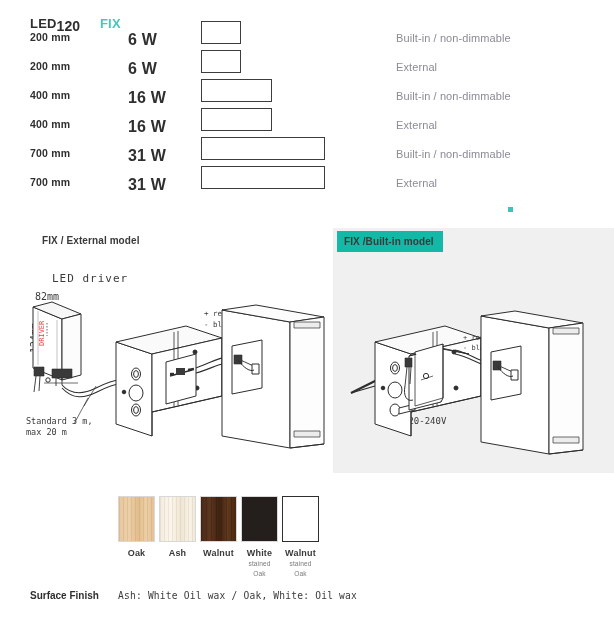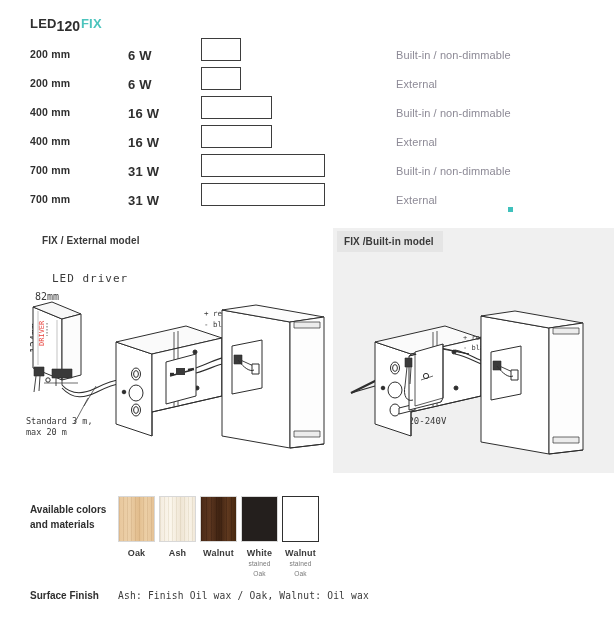--- a/index.html
+++ b/index.html
@@ -13,33 +13,33 @@
   }
   .sheet{position:absolute;left:0;top:0;width:614px;height:629px;}
 
   
   .title{
     position:absolute;left:30px;top:16px;
     font-size:13px;font-weight:bold;letter-spacing:.2px;
     color:#2f2f2f;white-space:nowrap;
   }
   .title .sub{font-size:14px;font-weight:bold;vertical-align:-3px;letter-spacing:0;}
-  .title .fix{color:#4cc4bd;margin-left:1px;font-weight:bold;}
-
-  
-  .spec-table{position:absolute;left:0;top:48px;width:500px;}
+  .title .fix{color:#4cc4bd;margin-left:20px;font-weight:bold;}
+
+  
+  .spec-table{position:absolute;left:0;top:31px;width:500px;}
   .spec-row{position:relative;height:29px;}
   .c-len{
     position:absolute;left:30px;top:0;width:70px;
     font-size:10.5px;font-weight:bold;color:#2f2f2f;
     letter-spacing:.2px;
   }
   .c-pow{
     position:absolute;left:128px;top:0;width:50px;
-    font-size:13px;font-weight:bold;color:#2f2f2f;
+    font-size:16px;font-weight:bold;color:#2f2f2f;
     letter-spacing:.2px;
   }
   .c-bar-wrap{position:absolute;left:201px;top:-10px;height:25px;}
   .bar{
     height:23px;box-sizing:border-box;
     border:1.4px solid #3d3d3d;
     background:#fff;
   }
   .c-driver{
     position:absolute;left:396px;top:1px;
@@ -57,21 +57,21 @@
   .panel-in{
     position:absolute;left:333px;top:228px;width:281px;height:245px;
     background:#f0f0f0;
   }
   .panel-head{
     position:absolute;font-size:10px;font-weight:bold;color:#3a3a3a;
     letter-spacing:.1px;white-space:nowrap;
   }
   .panel-head.ext{left:22px;top:235px;margin-left:20px;}
   .panel-head.inb{
-    left:337px;top:231px;background:#e5e5e5;
+    left:337px;top:231px;background:#14b8a6;
     padding:5px 9px 5px 7px;
   }
   .diagram{position:absolute;left:0;top:0;}
 
   
   .materials-label{
     position:absolute;left:30px;top:502px;width:110px;
     font-size:10px;font-weight:bold;color:#2f2f2f;line-height:15px;
   }
   .swatches{position:absolute;left:118px;top:496px;}
@@ -346,24 +346,20 @@
         <path d="M162 136 L184 146" stroke-width="0.9"></path>
         <rect x="160" y="133" width="8" height="9" fill="#3a3a3a" stroke="#2e2e2e" stroke-width="0.6"></rect>
         <rect x="178" y="142" width="7" height="10" fill="#ffffff"></rect>
         <path d="M164 138 C 170 146, 176 150, 180 148" stroke-width="1"></path>
       </g>
     </svg>
   </div>
 
   <div class="panel-head inb">FIX /Built-in model</div>
 
-  <div class="materials-label">
-    <div>Available colors</div>
-    <div>and materials</div>
-  </div>
 
   <div class="swatches">
     <div class="sw" style="left:0px">
       <div class="sw-chip chip-oak"></div>
       <div class="sw-name">Oak</div>
       <div class="sw-sub"></div>
       <div class="sw-sub"></div>
     </div>
     <div class="sw" style="left:41px">
       <div class="sw-chip chip-ash"></div>
@@ -385,15 +381,15 @@
     </div>
     <div class="sw" style="left:164px">
       <div class="sw-chip chip-white"></div>
       <div class="sw-name">Walnut</div>
       <div class="sw-sub">stained</div>
       <div class="sw-sub">Oak</div>
     </div>
   </div>
 
   <div class="finish-label">Surface Finish</div>
-  <div class="finish-value">Ash: Finish Oil wax / Oak, Walnut: Oil wax</div>
+  <div class="finish-value">Ash: White Oil wax / Oak, White: Oil wax</div>
 
 </div>
 
 </body></html>

